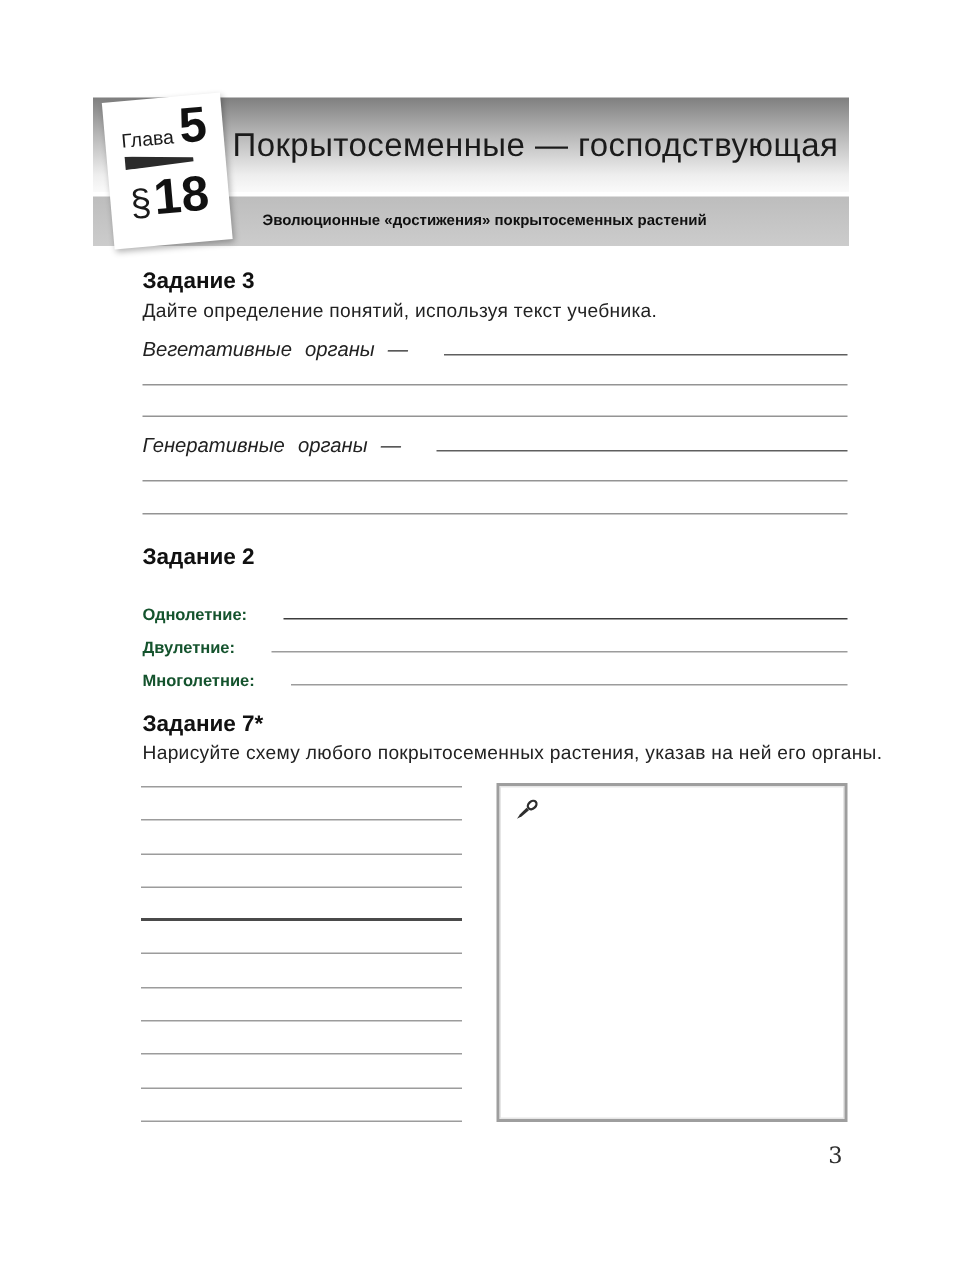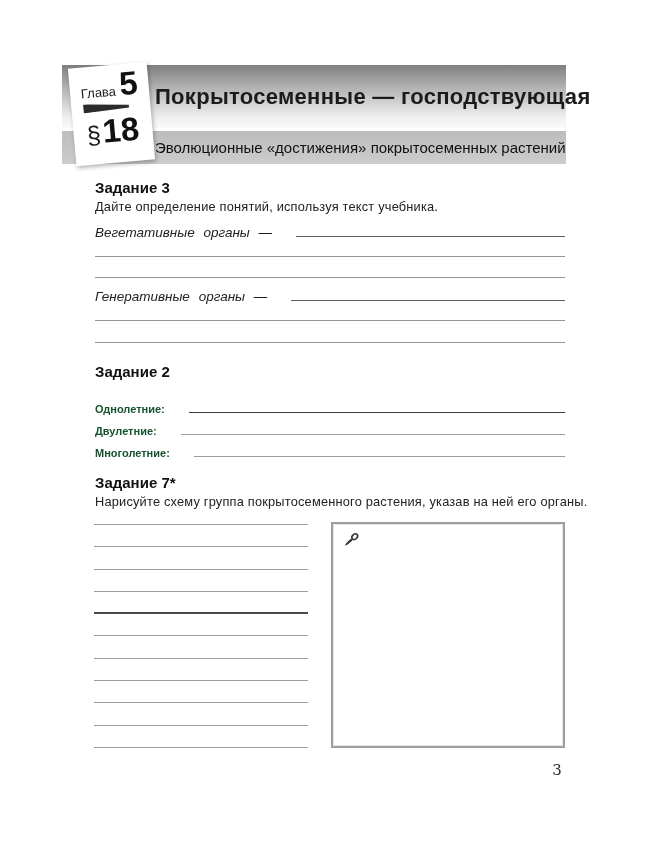--- a/index.html
+++ b/index.html
@@ -6,27 +6,27 @@
   .page{
     position:relative;width:650px;height:848px;background:#fff;
     font-family:"Liberation Sans",sans-serif;color:#1e1e1e;overflow:hidden;
   }
   
   .header{position:absolute;left:62px;top:65px;width:504px;}
   .band-title{
     height:63px;background:linear-gradient(180deg,#7f7f7f 0%,#b5b5b5 38%,#eeeeee 82%,#fafafa 100%);
     padding-left:93px;display:flex;flex-direction:column;justify-content:center;box-sizing:border-box;
   }
-  .title-line{font-size:22px;font-weight:700;letter-spacing:.3px;line-height:24px;color:#1b1b1b;white-space:nowrap;}
+  .title-line{font-size:22px;font-weight:400;letter-spacing:.3px;line-height:24px;color:#1b1b1b;white-space:nowrap;}
   .band-gap{height:3px;background:#fff;}
   .band-sub{
     height:33px;background:linear-gradient(180deg,#bdbdbd 0%,#cccccc 100%);
     padding-left:93px;display:flex;align-items:center;box-sizing:border-box;
   }
-  .subtitle{font-size:15px;font-weight:400;color:#101010;white-space:nowrap;}
+  .subtitle{font-size:10px;font-weight:700;color:#101010;white-space:nowrap;margin-left:20px;}
   .chapter-box{
     position:absolute;left:10px;top:0px;width:79px;height:98px;background:#fff;
     transform:rotate(-5deg);box-shadow:1px 2px 4px rgba(0,0,0,.3);
     display:flex;flex-direction:column;align-items:center;padding-top:6px;box-sizing:border-box;
   }
   .chapter-row{display:flex;align-items:baseline;gap:4px;}
   .chapter-label{font-size:13px;color:#1a1a1a;}
   .chapter-num{font-size:33px;font-weight:700;line-height:.85;color:#111;}
   .wedge{width:46px;height:9px;background:#2b2b2b;margin:3px 10px 0 0;
          clip-path:polygon(0 0,100% 48%,100% 78%,0 100%);}
@@ -107,21 +107,21 @@
   <div class="field-row" style="top:420px">
     <span class="label-reg">Двулетние:</span>
     <span class="fill light"></span>
   </div>
   <div class="field-row" style="top:442px">
     <span class="label-reg">Многолетние:</span>
     <span class="fill light"></span>
   </div>
 
   <div class="h-task" style="top:474px">Задание 7*</div>
-  <div class="instr" style="top:494px">Нарисуйте схему группа покрытосеменного растения, указав на ней его органы.</div>
+  <div class="instr" style="top:494px">Нарисуйте схему любого покрытосеменных растения, указав на ней его органы.</div>
 
   <div class="t3-line" style="top:524px"></div>
   <div class="t3-line" style="top:546px"></div>
   <div class="t3-line" style="top:569px"></div>
   <div class="t3-line" style="top:591px"></div>
   <div class="t3-line bold" style="top:612px"></div>
   <div class="t3-line" style="top:635px"></div>
   <div class="t3-line" style="top:658px"></div>
   <div class="t3-line" style="top:680px"></div>
   <div class="t3-line" style="top:702px"></div>

